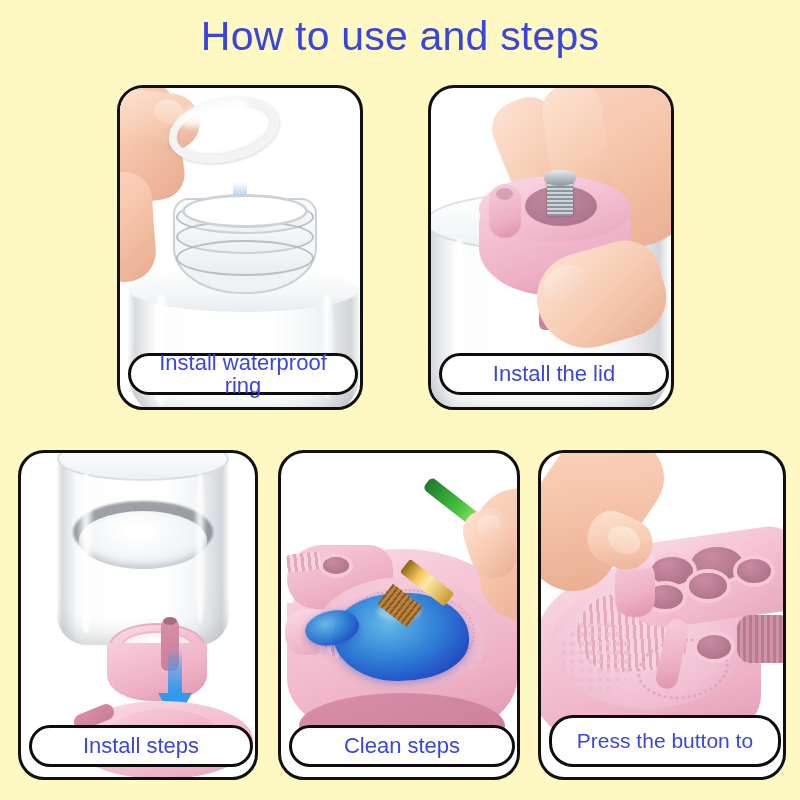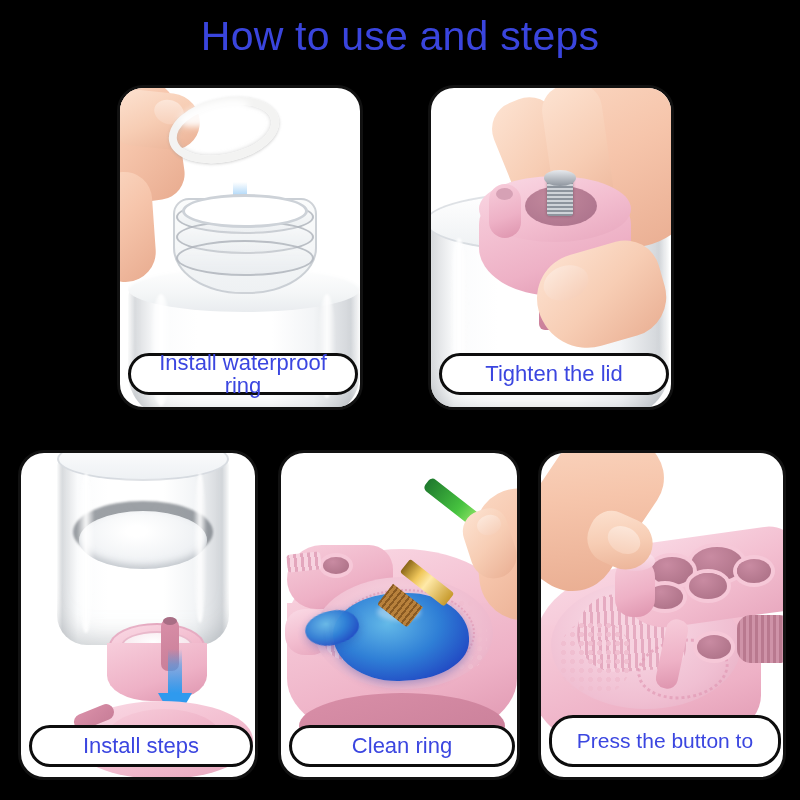--- a/index.html
+++ b/index.html
@@ -2,21 +2,21 @@
 <html><head>
 <meta charset="utf-8">
 <style>
   * { box-sizing: border-box; margin: 0; padding: 0; }
   html, body {
     width: 800px; height: 800px;
     background: #ffffff;
     font-family: "Liberation Sans", sans-serif;
     overflow: hidden;
   }
-  #stage { position: relative; width: 800px; height: 800px; background: #000000; }
+  #stage { position: relative; width: 800px; height: 800px; background: #fef9c3; }
 
   
   .page-title {
     position: absolute; left: 0; top: 14px; width: 800px;
     text-align: center;
     font-size: 41px; font-weight: 400; letter-spacing: .2px;
     color: #3a45dd;
     line-height: 1.1;
   }
 
@@ -232,21 +232,21 @@
                   background:linear-gradient(180deg,#e7eaee,#8f969f);"></div>
       <div class="ellipse pink-b" style="left:58px; top:96px; width:32px; height:54px; border-radius:16px;"></div>
       <div class="ellipse" style="left:65px; top:100px; width:17px; height:12px; background:#d6a1b5;"></div>
       <div class="ellipse pink-deep" style="left:108px; top:200px; width:22px; height:42px; border-radius:6px;"></div>
 
       <div class="skin-soft" style="left:106px; top:160px; width:128px; height:96px; border-radius:52px 40px 46px 58px; transform:rotate(-16deg);"></div>
       <div class="nail" style="left:112px; top:178px; width:46px; height:34px; transform:rotate(-20deg);"></div>
     </div>
 
     <div class="caption" style="left:8px; bottom:12px; width:230px; height:42px;">
-      <span>Tighten the lid</span>
+      <span>Install the lid</span>
     </div>
   </div>
 
   <div class="panel" style="left:18px; top:450px; width:240px; height:330px;">
     <div class="panel-art">
 
       <div class="jar-body" style="left:36px; top:2px; width:172px; height:190px; border-radius:12px 12px 30px 30px;"></div>
       <div class="ellipse" style="left:36px; top:-16px; width:172px; height:44px;
                   background:linear-gradient(180deg,#ffffff,#eef1f4); border:2px solid rgba(190,196,203,.5);"></div>
       <div class="ellipse" style="left:52px; top:48px; width:140px; height:62px;
@@ -305,21 +305,21 @@
       <div class="brush-handle" style="left:146px; top:22px; width:116px; height:15px; transform:rotate(38deg); transform-origin:left center;"></div>
       <div class="brush-ferrule" style="left:124px; top:104px; width:56px; height:17px; transform:rotate(38deg); transform-origin:left center;"></div>
       <div class="brush-bristles" style="left:104px; top:128px; width:38px; height:26px; transform:rotate(38deg); transform-origin:left center;"></div>
 
       <div class="skin" style="left:196px; top:36px; width:76px; height:132px; border-radius:44px 20px 26px 44px; transform:rotate(-6deg);"></div>
       <div class="skin-soft" style="left:186px; top:56px; width:46px; height:70px; border-radius:24px 20px 26px 26px; transform:rotate(-18deg);"></div>
       <div class="nail" style="left:196px; top:62px; width:24px; height:20px; transform:rotate(-16deg);"></div>
     </div>
 
     <div class="caption" style="left:8px; bottom:10px; width:226px; height:42px;">
-      <span>Clean ring</span>
+      <span>Clean steps</span>
     </div>
   </div>
 
   <div class="panel" style="left:538px; top:450px; width:248px; height:330px;">
     <div class="panel-art">
 
       <div class="ellipse pink-a" style="left:-6px; top:112px; width:226px; height:158px;"></div>
       <div class="ellipse pink-b" style="left:-6px; top:172px; width:226px; height:130px; border-radius:0 0 46% 46%;"></div>
 
       <div class="ellipse" style="left:10px; top:128px; width:190px; height:128px;

